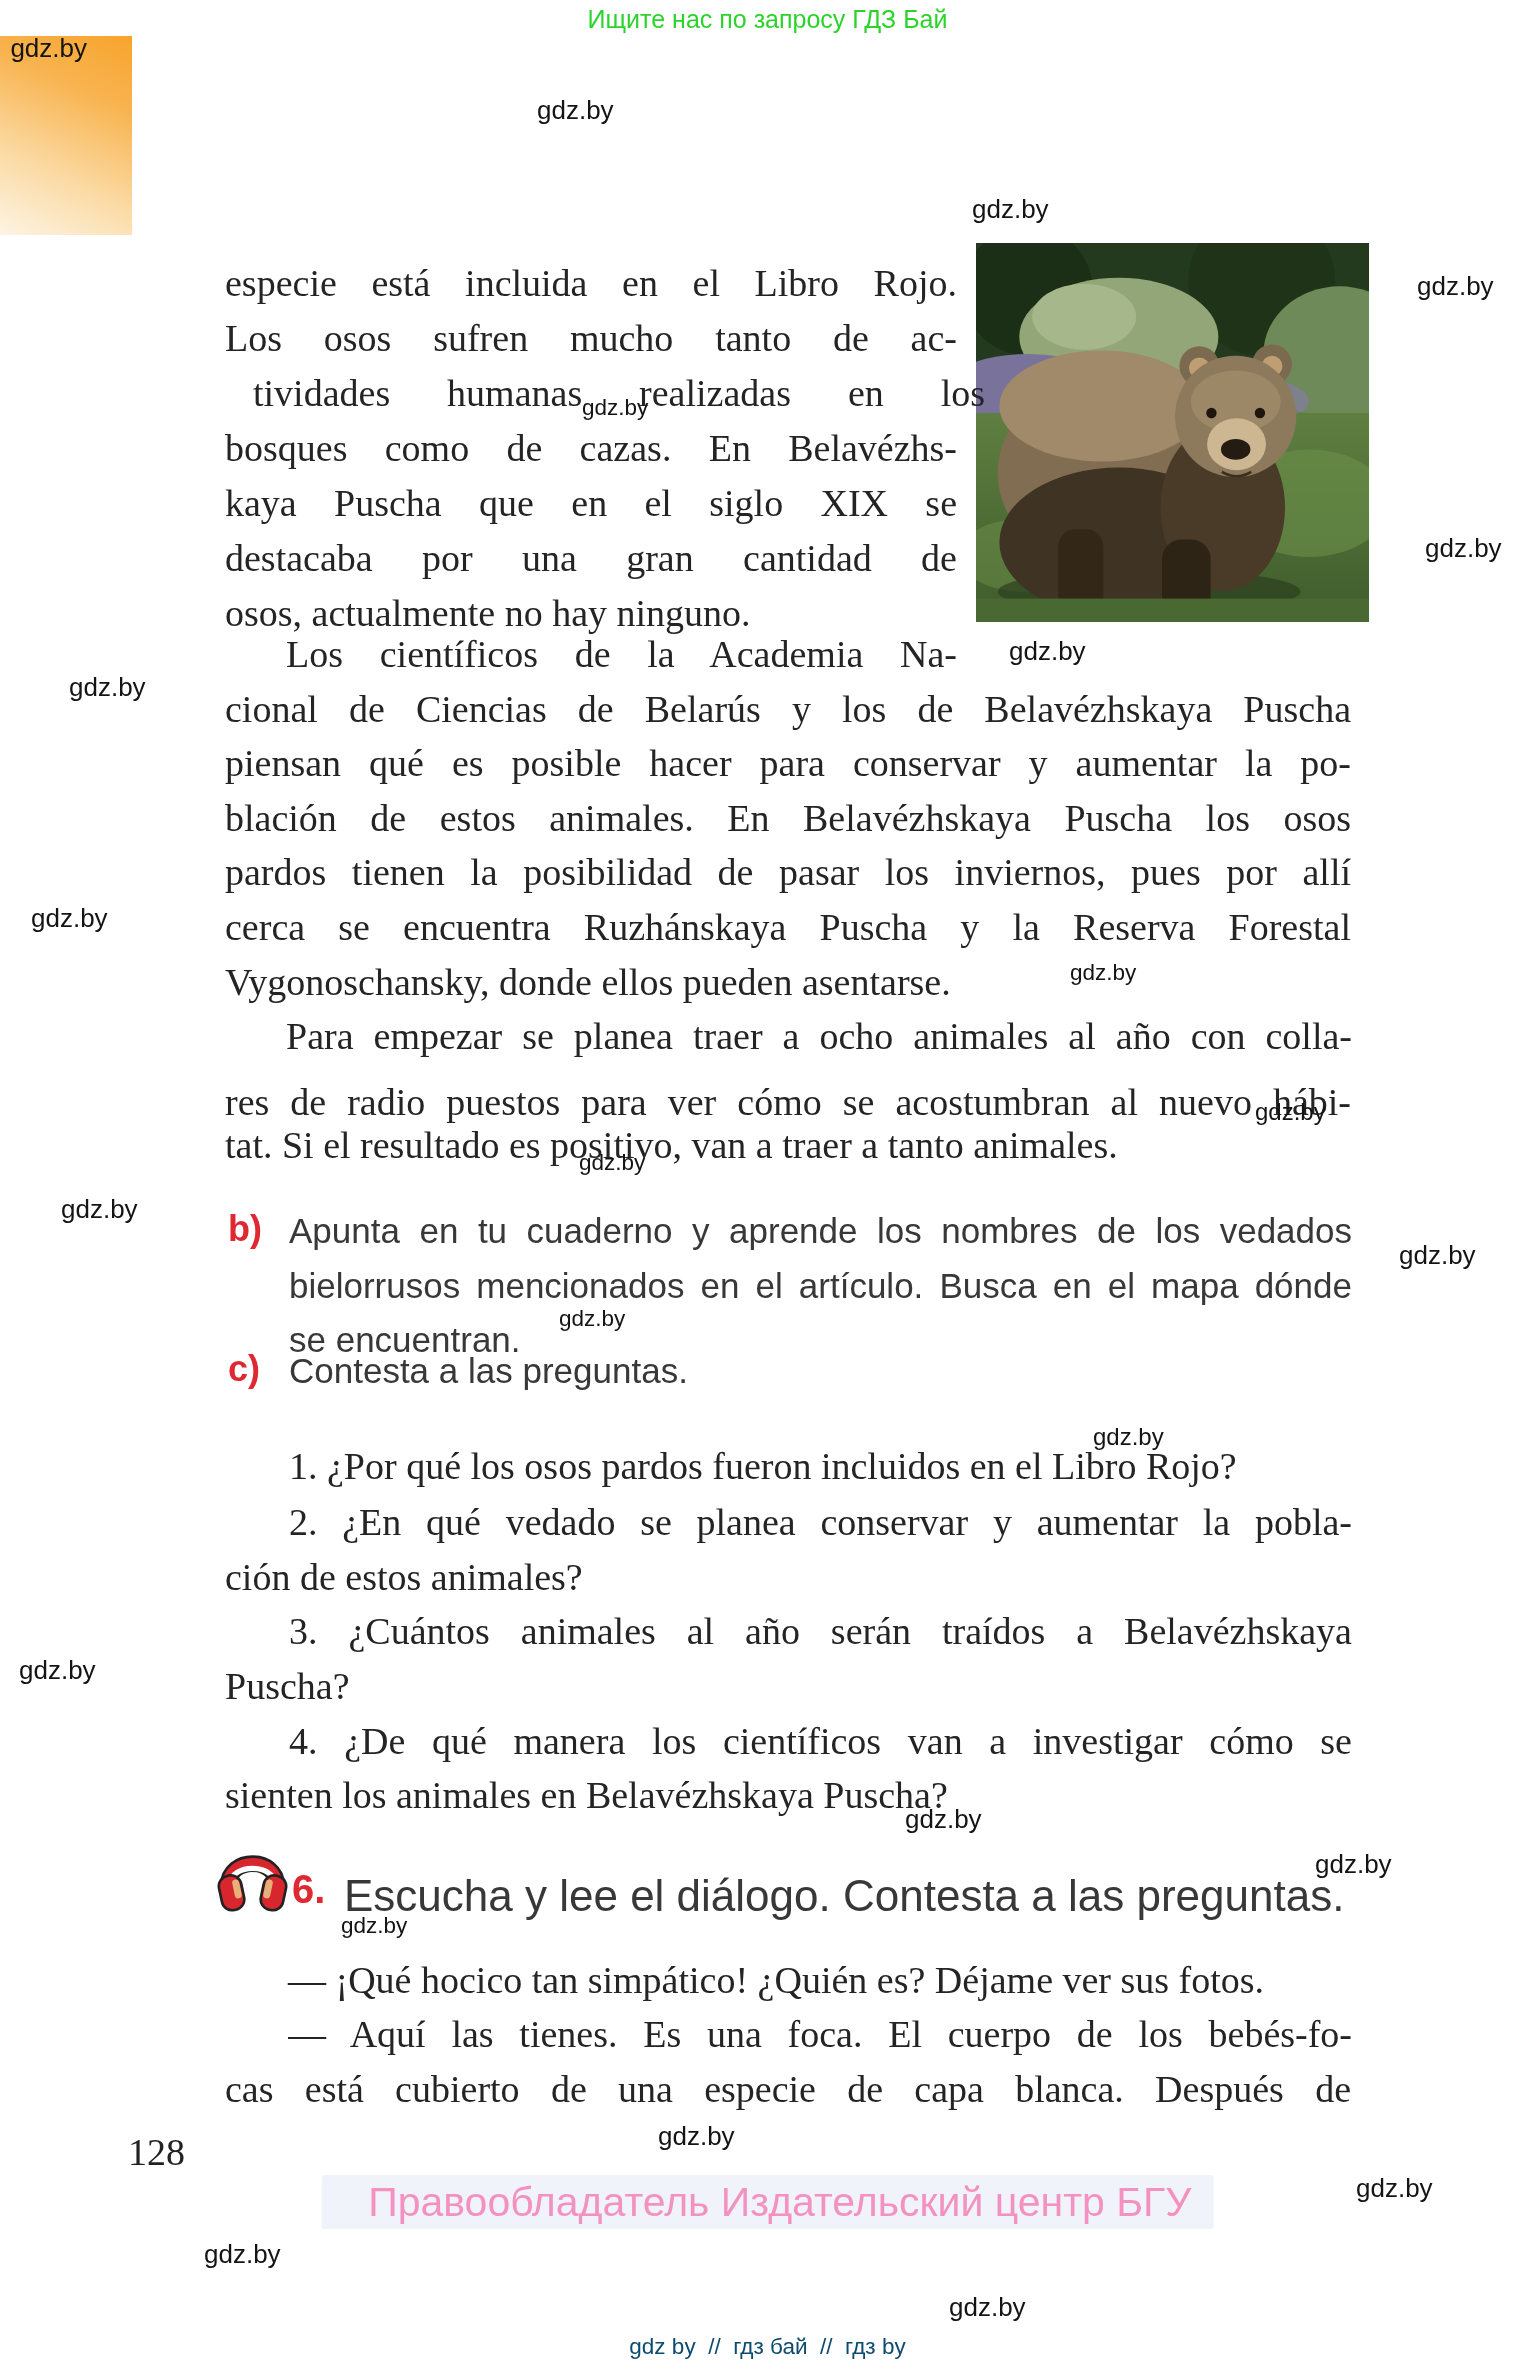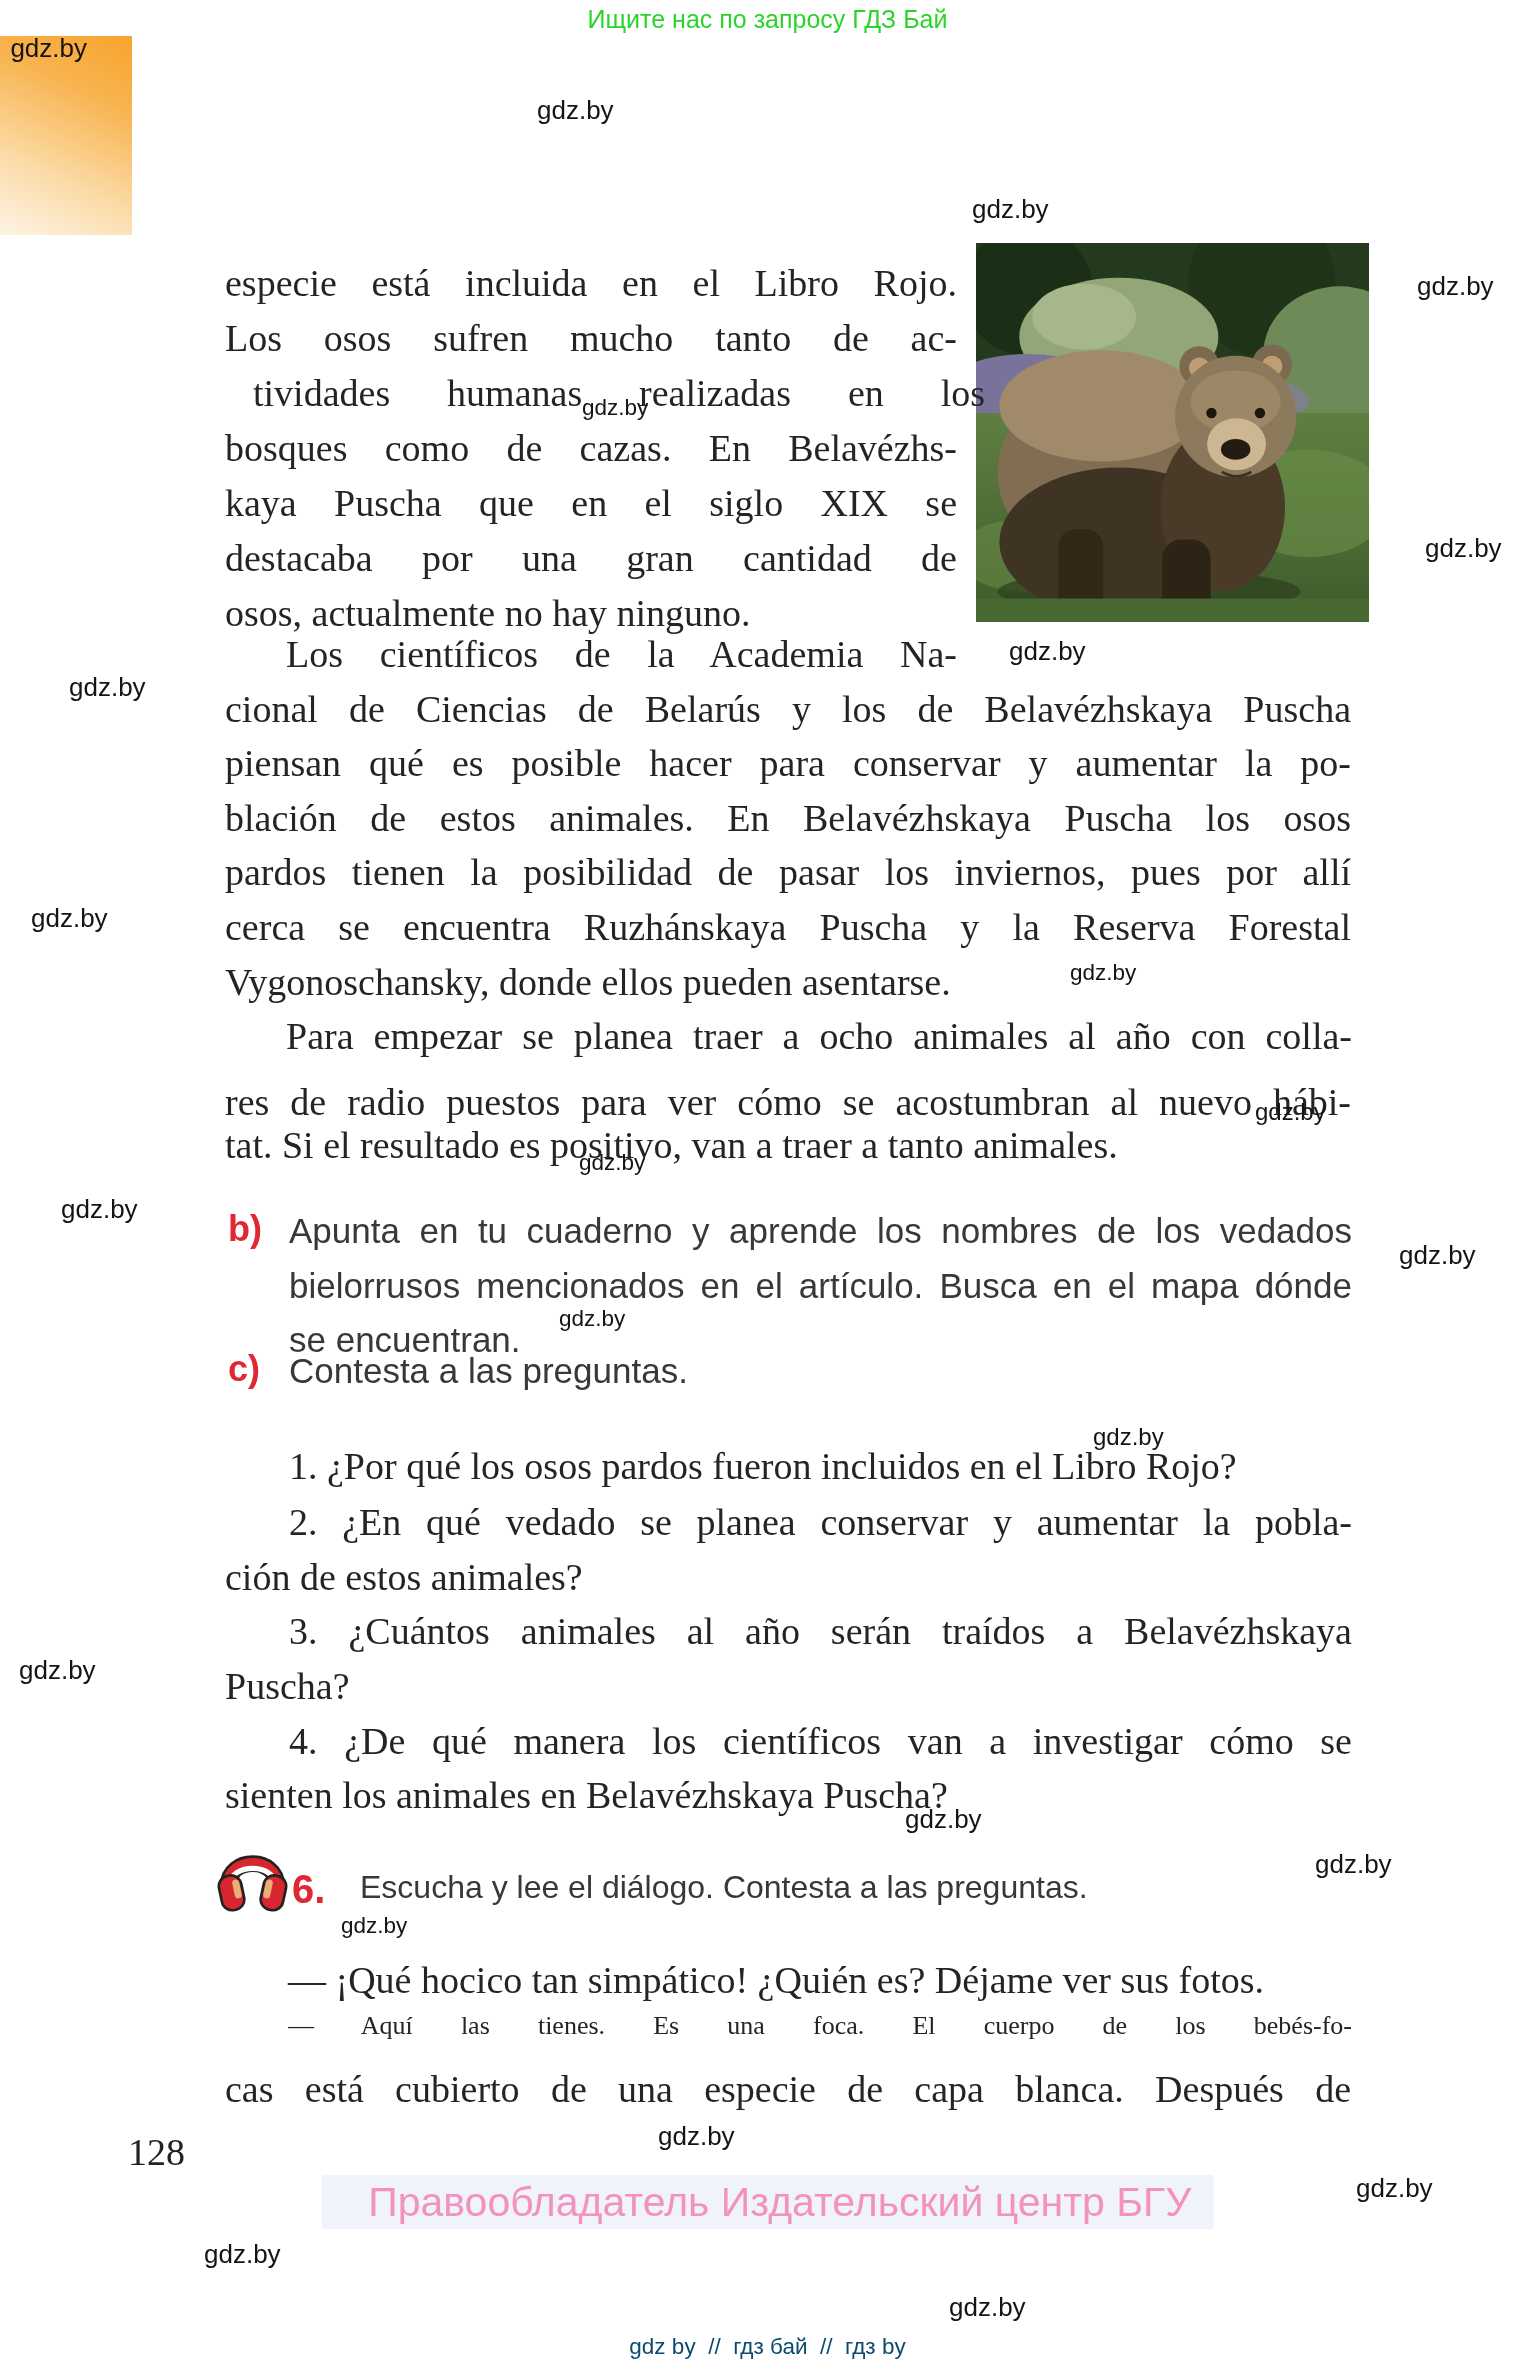--- a/index.html
+++ b/index.html
@@ -101,23 +101,23 @@
       <div class="tl sans" style="left: 228px; top: 1344px; font-size: 36px; color: rgb(224, 40, 50); font-weight: bold;">c)</div>
       <div class="tl sans" style="left: 289px; top: 1346px; font-size: 35px;">Contesta a las preguntas.</div>
       <div class="tl" style="left: 289px; top: 1440px; font-size: 38px;">1. ¿Por qué los osos pardos fueron incluidos en el Libro Rojo?</div>
       <div class="tl just" style="left: 289px; top: 1496px; width: 1063px; font-size: 38px;">2. ¿En qué vedado se planea conservar y aumentar la pobla-</div>
       <div class="tl" style="left: 225px; top: 1551px; font-size: 38px;">ción de estos animales?</div>
       <div class="tl just" style="left: 289px; top: 1605px; width: 1063px; font-size: 38px;">3. ¿Cuántos animales al año serán traídos a Belavézhskaya</div>
       <div class="tl" style="left: 225px; top: 1660px; font-size: 38px;">Puscha?</div>
       <div class="tl just" style="left: 289px; top: 1715px; width: 1063px; font-size: 38px;">4. ¿De qué manera los científicos van a investigar cómo se</div>
       <div class="tl" style="left: 225px; top: 1769px; font-size: 38px;">sienten los animales en Belavézhskaya Puscha?</div>
       <div class="tl sans" style="left: 292px; top: 1861px; font-size: 40px; color: rgb(224, 40, 50); font-weight: bold;">6.</div>
-      <div class="tl sans" style="left: 360px; top: 1865px; font-size: 32px;">Escucha y lee el diálogo. Contesta a las preguntas.</div>
+      <div class="tl sans" style="left: 344px; top: 1865px; font-size: 44px;">Escucha y lee el diálogo. Contesta a las preguntas.</div>
       <div class="tl" style="left: 288px; top: 1954px; font-size: 38px;">— ¡Qué hocico tan simpático! ¿Quién es? Déjame ver sus fotos.</div>
-      <div class="tl just" style="left: 288px; top: 2008px; width: 1064px; font-size: 26px;">— Aquí las tienes. Es una foca. El cuerpo de los bebés-fo-</div>
+      <div class="tl just" style="left: 288px; top: 2008px; width: 1064px; font-size: 38px;">— Aquí las tienes. Es una foca. El cuerpo de los bebés-fo-</div>
       <div class="tl just" style="left: 225px; top: 2063px; width: 1126px; font-size: 38px;">cas está cubierto de una especie de capa blanca. Después de</div>
     </div>
 
   <div class="photo-frame" id="bear-photo" style="left: 976px; top: 243px;">
     <svg id="bear-svg" xmlns="http://www.w3.org/2000/svg" viewBox="0 0 454 437" preserveAspectRatio="none" width="393" height="379">
       <defs>
         <linearGradient id="grassG" x1="0" y1="0" x2="0" y2="1">
           <stop offset="0" stop-color="#5f7f41"></stop>
           <stop offset="1" stop-color="#3e5c2b"></stop>
         </linearGradient>

